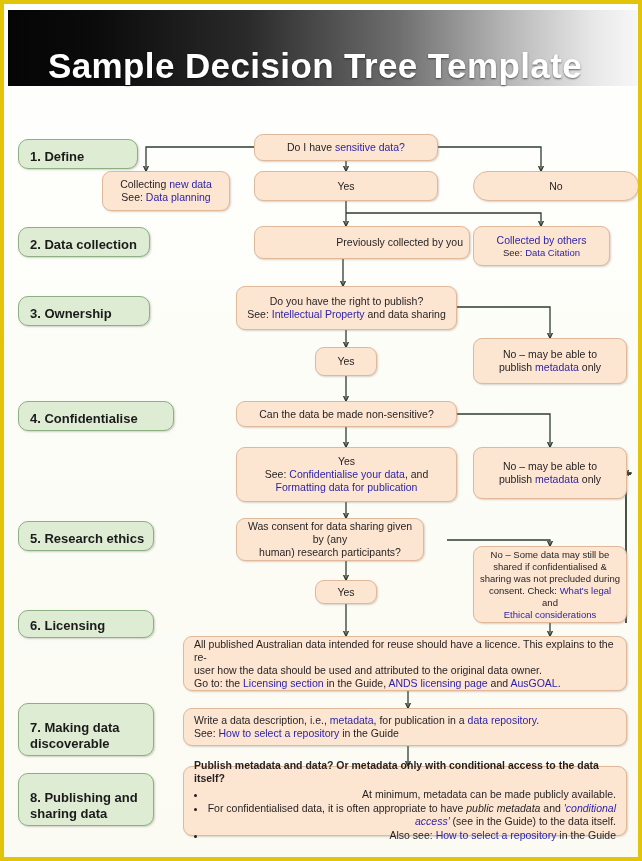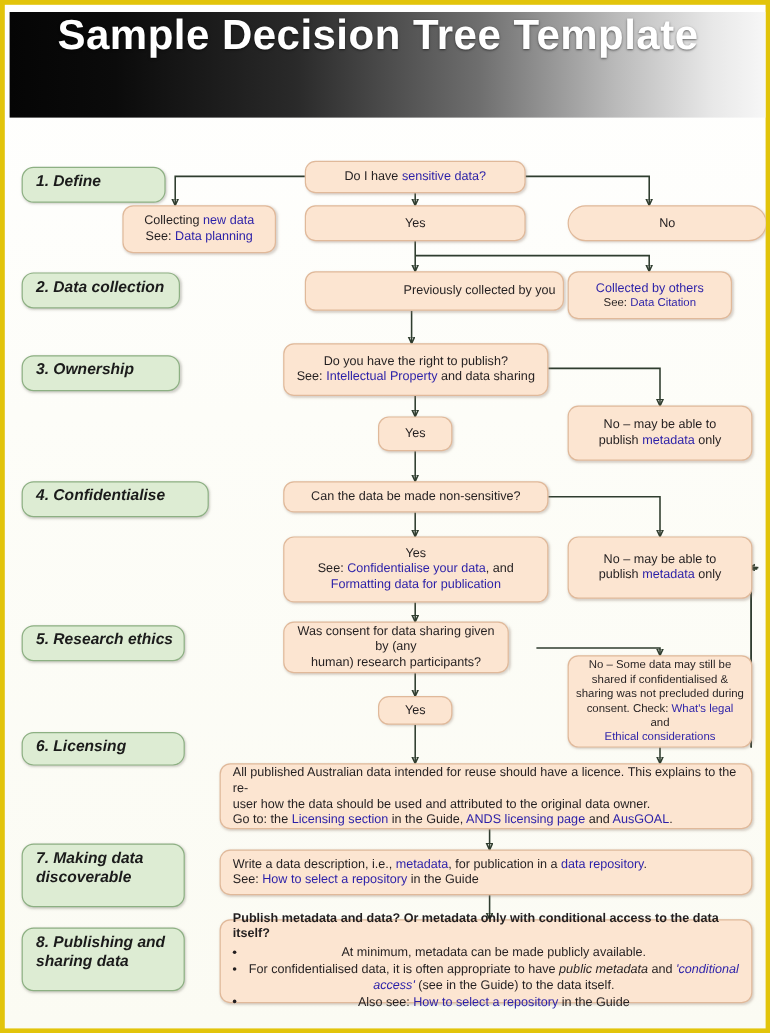--- a/index.html
+++ b/index.html
@@ -12,23 +12,23 @@
   #page{
     position:relative;
     width:642px;height:861px;
     box-sizing:border-box;
     border:4px solid #e2c40b;
     background:linear-gradient(to bottom,#ffffff 0%,#fdfdf8 40%,#fbfbf3 100%);
     overflow:hidden;
   }
   
   #banner{
-    position:absolute;left:4px;top:6px;width:630px;height:88px;
+    position:absolute;left:4px;top:6px;width:630px;height:76px;
     background:linear-gradient(to right,#050505 0%,#0b0b0b 14%,#2a2a2a 38%,#6e6e6e 62%,#b9b9b9 80%,#e8e8e8 93%,#f7f7f7 100%);
-    display:flex;align-items:flex-start;justify-content:center;
+    display:flex;align-items:flex-end;justify-content:center;
   }
   #banner-title{
     color:#ffffff;
     font-size:35px;
     font-weight:bold;
     letter-spacing:.4px;
     text-shadow:0 1px 2px rgba(0,0,0,.55);
     white-space:nowrap;
     transform:translateX(-8px);
   }
@@ -48,40 +48,39 @@
   .stage{
     background:#ddecd3;
     border:1px solid #8db083;
     border-radius:10px;
     font-weight:bold;
     font-size:13px;
     line-height:16px;
     color:#1b1b1b;
     box-shadow:1px 1px 2px rgba(120,120,110,.35);
     align-items:flex-start;
-    justify-content:flex-start;
+    justify-content:flex-end;
     text-align:left;
     padding-left:11px;
-    font-style:italic;
   }
   .flow{
     background:#fce5d1;
     border:1px solid #e0b99a;
     box-shadow:1px 1px 2px rgba(150,130,115,.35);
   }
   .flow.left-text{align-items:flex-start;text-align:left;padding-left:10px;padding-right:10px;}
   a.lnk{
     color:#2a1fa8;
     cursor:pointer;
   }
   .it{font-style:italic;}
   .small{font-size:9.5px;line-height:12px;}
   ul.bul{
     margin:2px 0 0 0;padding:0 0 0 13px;
-    text-align:center;align-self:stretch;
+    text-align:right;align-self:stretch;
   }
   ul.bul li{margin:0 0 1px 0;padding:0;}
   .hd{font-weight:bold;align-self:stretch;text-align:left;margin-bottom:1px;}
   
   #wires{position:absolute;left:0;top:0;width:642px;height:861px;pointer-events:none;}
   #wires path,#wires line{stroke:#2f3d2f;stroke-width:1.3;fill:none;}
 </style>
 </head>
 <body>
 

